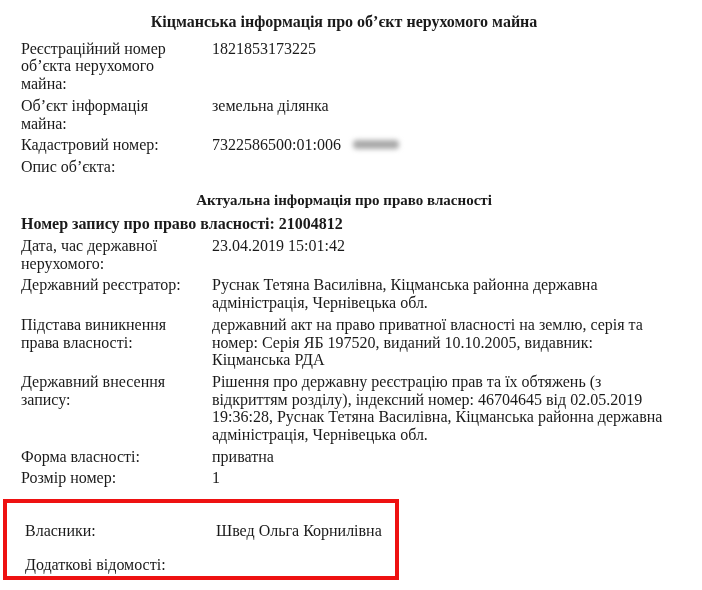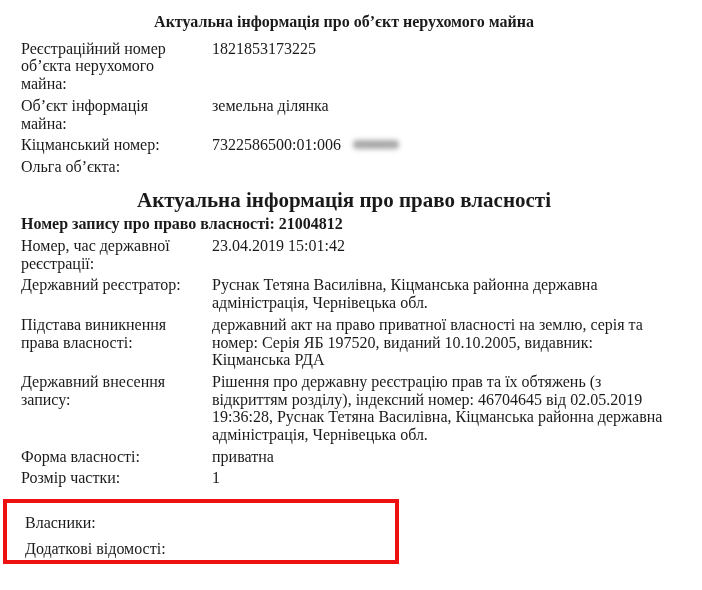--- a/index.html
+++ b/index.html
@@ -22,21 +22,21 @@
     padding: 13px 35px 0 21px;
   }
   .doc-title {
     font-size: 16px;
     font-weight: bold;
     text-align: center;
     margin: 0 0 9px 0;
     line-height: 17.7px;
   }
   .sec2-title {
-    font-size: 21px;
+    font-size: 15px;
     font-weight: bold;
     text-align: center;
     margin: 16px 0 6px 0;
     line-height: 17.7px;
   }
   .record-heading {
     font-weight: bold;
     margin: 0 0 4px 0;
   }
   .row {
@@ -53,68 +53,68 @@
     flex: 1 1 auto;
   }
   .highlight-box {
     box-sizing: border-box;
     width: 396px;
     margin: 12px 0 0 -18px;
     border: 4px solid #ee1111;
     padding: 3px 0 2px 18px;
   }
   .highlight-box .row {
-    margin: 8px 0 3px 0;
+    margin: 16px 0 3px 0;
   }
   .highlight-box .row:last-child {
     margin-bottom: 0;
   }
   .redaction-blur {
     display: inline-block;
     width: 46px;
     height: 9px;
     background: #a9a9a9;
     border-radius: 4px;
     filter: blur(2.5px);
     margin-left: 12px;
     vertical-align: 1px;
   }
 </style>
 </head>
 <body>
 
 <div class="page">
 
-  <h1 class="doc-title">Актуальна інформація про об’єкт нерухомого майна</h1>
+  <h1 class="doc-title">Кіцманська інформація про об’єкт нерухомого майна</h1>
 
   <div class="row">
     <div class="label">Реєстраційний номер об’єкта нерухомого майна:</div>
     <div class="value">1821853173225</div>
   </div>
 
   <div class="row">
     <div class="label">Об’єкт інформація майна:</div>
     <div class="value">земельна ділянка</div>
   </div>
 
   <div class="row">
-    <div class="label">Кіцманський номер:</div>
+    <div class="label">Кадастровий номер:</div>
     <div class="value"><span>7322586500:01:006</span><span class="redaction-blur"></span></div>
   </div>
 
   <div class="row">
-    <div class="label">Ольга об’єкта:</div>
+    <div class="label">Опис об’єкта:</div>
   </div>
 
   <h1 class="sec2-title">Актуальна інформація про право власності</h1>
 
   <div class="record-heading">Номер запису про право власності: 21004812</div>
 
   <div class="row">
-    <div class="label">Номер, час державної реєстрації:</div>
+    <div class="label">Дата, час державної нерухомого:</div>
     <div class="value">23.04.2019 15:01:42</div>
   </div>
 
   <div class="row">
     <div class="label">Державний реєстратор:</div>
     <div class="value">Руснак Тетяна Василівна, Кіцманська районна державна адміністрація, Чернівецька обл.</div>
   </div>
 
   <div class="row">
     <div class="label">Підстава виникнення права власності:</div>
@@ -125,27 +125,28 @@
     <div class="label">Державний внесення запису:</div>
     <div class="value">Рішення про державну реєстрацію прав та їх обтяжень (з відкриттям розділу), індексний номер: 46704645 від 02.05.2019 19:36:28, Руснак Тетяна Василівна, Кіцманська районна державна адміністрація, Чернівецька обл.</div>
   </div>
 
   <div class="row">
     <div class="label">Форма власності:</div>
     <div class="value">приватна</div>
   </div>
 
   <div class="row">
-    <div class="label">Розмір частки:</div>
+    <div class="label">Розмір номер:</div>
     <div class="value">1</div>
   </div>
 
   <div class="highlight-box" style="border-color: rgb(238, 17, 17);">
     <div class="row">
       <div class="label">Власники:</div>
+      <div class="value">Швед Ольга Корнилівна</div>
     </div>
     <div class="row">
       <div class="label">Додаткові відомості:</div>
       <div class="value"></div>
     </div>
   </div>
 
 </div>
 
 </body></html>

